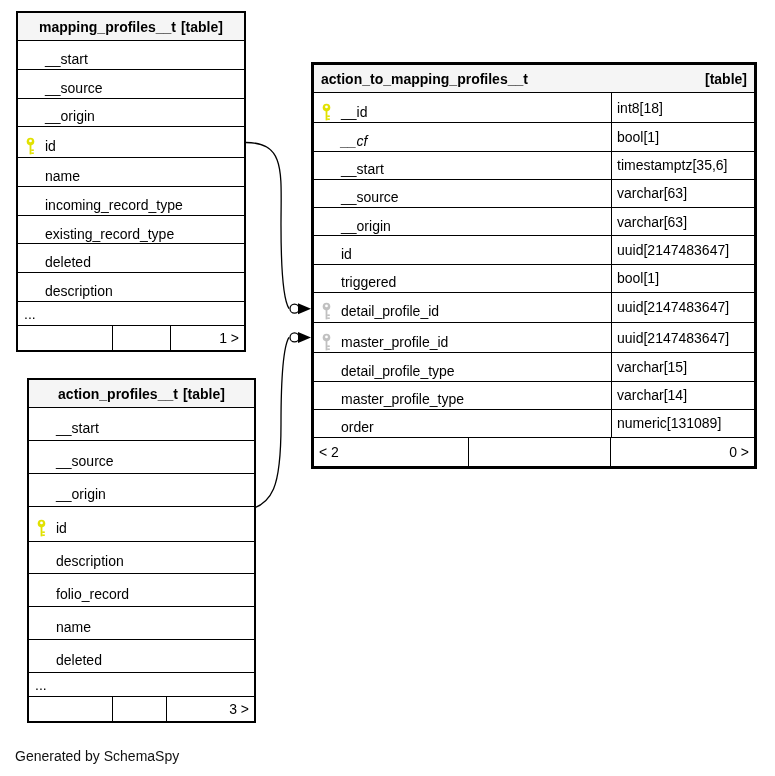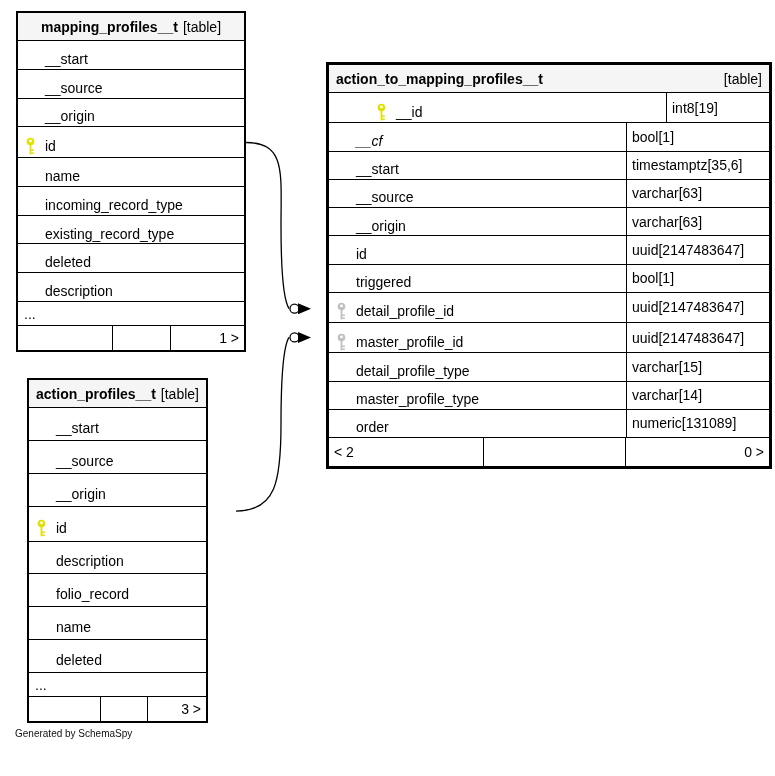--- a/index.html
+++ b/index.html
@@ -14,21 +14,21 @@
     border:2px solid #000; display:flex; flex-direction:column; z-index:1;
   }
   .tbl.focal { border-width:3px; }
   .t-header {
     flex:none; height:28px; background:#f5f5f5; border-bottom:1px solid #000;
     display:flex; align-items:center; box-sizing:border-box; overflow:hidden;
   }
   .t-header.center { justify-content:center; gap:5px; padding:8px 2px; }
   .t-header.split { justify-content:space-between; padding:0 7px; }
   .t-name { font-weight:bold; white-space:nowrap; }
-  .t-tag { font-weight:normal; white-space:nowrap; }
+  .t-tag { font-weight:bold; white-space:nowrap; }
   .t-row {
     flex:1 1 auto; display:flex; align-items:center; border-bottom:1px solid #000;
     box-sizing:border-box; overflow:hidden; background:#fff;
   }
   .keyslot { flex:none; width:20px; padding-left:7px; display:flex; align-items:center; }
   .colname { white-space:nowrap; }
   .namecell { display:flex; align-items:center; flex:none; align-self:stretch;margin-top:8px; }
   .typecell {
     flex:1 1 auto; align-self:stretch; display:flex; align-items:center;
     border-left:1px solid #000; padding-left:5px; box-sizing:border-box; white-space:nowrap;
@@ -37,21 +37,21 @@
     flex:none; height:24px; display:flex; align-items:center;
     border-bottom:1px solid #000; padding-left:6px; box-sizing:border-box;
   }
   .t-footer { flex:none; display:flex; box-sizing:border-box; }
   .f-cell {
     display:flex; align-items:center; box-sizing:border-box;
     border-right:1px solid #000; padding:0 5px; overflow:hidden; white-space:nowrap;
   }
   .f-cell:last-child { border-right:none; }
   .f-cell.right { justify-content:flex-end; }
-  #footnote { position:absolute; left:15px; top:728px; font-size:10px; color:#111; z-index:1; }
+  #footnote { position:absolute; left:15px; top:748px; font-size:14px; color:#111; z-index:1; }
 </style>
 </head>
 <body>
 
 <div id="canvas">
   <svg id="edges" width="775" height="776">
       <g>
         <path d="M246,142.5 C286,142.5 281,172.5 281,225.5625 C281,278.625 284,300.625 289,308.625" fill="none" stroke="#000000" stroke-width="1.3"></path>
         <circle cx="294.5" cy="308.625" r="4.5" fill="#ffffff" stroke="#000000" stroke-width="1.3"></circle>
         <polygon points="311,308.625 298,303.125 298,314.125" fill="#000000"></polygon>
@@ -132,39 +132,39 @@
       </div>
       <div class="ellipsis-row">
         <span>...</span>
       </div>
       <div class="t-footer" style="height: 24px;">
         <div class="f-cell" style="width: 95px;"></div>
         <div class="f-cell" style="width: 58px;"></div>
         <div class="f-cell right" style="width: 73px; flex: 1 1 auto;">1 &gt;</div>
       </div>
     </div>
-    <div class="tbl focal" style="left: 326px; top: 62px; width: 446px; height: 407px;">
+    <div class="tbl focal" style="left: 311px; top: 62px; width: 446px; height: 407px;">
       <div class="t-header split">
         <span class="t-name">action_to_mapping_profiles__t</span>
         <span class="t-tag">[table]</span>
       </div>
       <div class="t-row">
-        <div class="namecell" style="width: 297px; padding-left: 40px;">
+        <div class="namecell" style="width: 297px;">
           <span class="keyslot">
             <svg width="11" height="18" viewBox="0 0 11 18">
               <circle cx="5.5" cy="4.6" r="3.8" fill="#e1e100"></circle>
               <circle cx="5.5" cy="3.9" r="1.4" fill="#ffffff"></circle>
               <rect x="4.6" y="8" width="1.8" height="9.4" fill="#e1e100"></rect>
               <rect x="6.2" y="12.4" width="2.6" height="1.6" fill="#e1e100"></rect>
               <rect x="6.2" y="15.4" width="2.6" height="1.6" fill="#e1e100"></rect>
             </svg>
           </span>
           <span class="colname">__id</span>
         </div>
-        <div class="typecell">int8[19]</div>
+        <div class="typecell">int8[18]</div>
       </div>
       <div class="t-row">
         <div class="namecell" style="width: 297px; font-style: italic;">
           <span class="keyslot"></span>
           <span class="colname">__cf</span>
         </div>
         <div class="typecell">bool[1]</div>
       </div>
       <div class="t-row">
         <div class="namecell" style="width: 297px;">
@@ -251,21 +251,21 @@
           <span class="colname">order</span>
         </div>
         <div class="typecell">numeric[131089]</div>
       </div>
       <div class="t-footer" style="height: 28px;">
         <div class="f-cell" style="width: 155px;">&lt; 2</div>
         <div class="f-cell" style="width: 142px;"></div>
         <div class="f-cell right" style="width: 143px; flex: 1 1 auto;">0 &gt;</div>
       </div>
     </div>
-    <div class="tbl" style="left: 27px; top: 378px; width: 181px; height: 345px;">
+    <div class="tbl" style="left: 27px; top: 378px; width: 229px; height: 345px;">
       <div class="t-header center">
         <span class="t-name">action_profiles__t</span>
         <span class="t-tag">[table]</span>
       </div>
       <div class="t-row">
         <div class="namecell" style="flex: 1 1 auto;">
           <span class="keyslot"></span>
           <span class="colname">__start</span>
         </div>
       </div>

